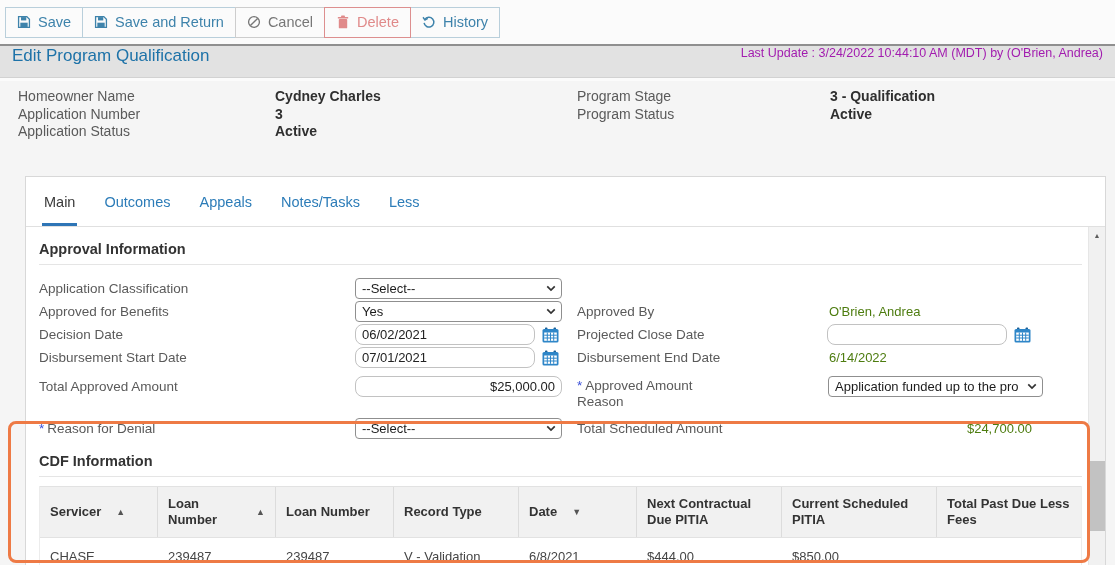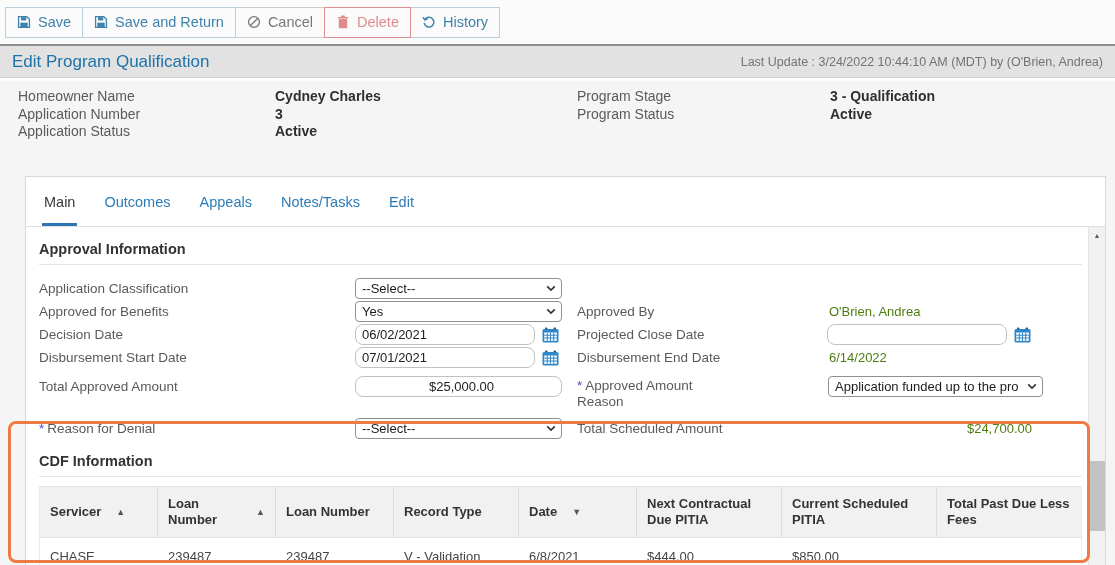--- a/index.html
+++ b/index.html
@@ -12,23 +12,23 @@
   .tbtn { display:inline-flex; align-items:center; gap:7px; height:31px; padding:0 11px;
           background:#fbfbfb; border:1px solid #c9c9c9; font-size:14.5px; cursor:pointer; }
   .tbtn + .tbtn { margin-left:-1px; }
   .tbtn.blue { color:#3e83ab; border-color:#b9cfdb; }
   .tbtn.gray { color:#777; border-color:#cdcdcd; }
   .tbtn.red  { color:#e08a8a; border-color:#dd8f8f; z-index:2; }
   .tbtn svg { width:14px; height:14px; flex:0 0 auto; }
 
   
   .titlebar { height:34px; background:#e2e2e2; border-top:2px solid #8f8f8f; border-bottom:1px solid #d2d2d2;
-              display:flex; align-items:center; padding:0 12px; }
+              display:flex; padding:0 12px; }
   .page-title { color:#1d72a8; font-size:17px; }
-  .last-update { margin-left:auto; color:#737373; font-size:12.5px; }
+  .last-update { margin-left:auto; color:#a21caf; font-size:12.5px; }
 
   
   .main-bg { position:absolute; left:0; top:81px; width:1115px; height:484px; background:#f5f5f5; }
 
   
   .summary { position:absolute; left:0; top:85px; width:1110px; padding:3px 11px 0 18px;
              display:grid; grid-template-columns:257px 302px 253px 1fr; grid-auto-rows:17.5px;
              font-size:14px; }
   .sum-label { color:#5a5a5a; }
   .sum-value { color:#2f2f2f; font-weight:bold; }
@@ -59,21 +59,21 @@
   .select { width:207px; height:21px; background:#fff; border:1px solid #8f8f8f; border-radius:4px;
             display:flex; align-items:center; padding:0 5px 0 6px; font-size:13px; color:#1c1c1c;
             cursor:pointer; overflow:hidden; white-space:nowrap; }
   .select .sval { flex:1 1 auto; overflow:hidden; }
   .select svg { width:10px; height:7px; flex:0 0 auto; margin-left:4px; }
   .select.wide { width:215px; margin-left:1px; }
 
   .txt { height:21px; border:1px solid #c2c2c2; border-radius:8px; font-size:13px; color:#222;
          padding:0 6px; font-family:"Liberation Sans","DejaVu Sans",sans-serif; background:#fff; }
   .txt.date { width:180px; }
-  .txt.money { width:207px; text-align:center;padding-left:12px; }
+  .txt.money { width:207px; text-align:right;padding-left:12px; }
   .cal { width:17px; height:16px; cursor:pointer; }
 
   
   .cdf-table { margin-top:9px; border-left:1px solid #ececec; border-right:1px solid #ececec; }
   .hrow, .drow { display:grid; grid-template-columns:118px 118px 118px 125px 118px 145px 155px 1fr; }
   .hrow { background:#f1f1f1; border-top:1px solid #e2e2e2; border-bottom:1px solid #e2e2e2; }
   .th { min-height:50px; display:flex; align-items:center; padding:6px 10px; font-size:13px; font-weight:bold;
         color:#333; line-height:16px; border-right:1px solid #dcdcdc; cursor:pointer; }
   .th:last-child { border-right:none; }
   .th .sort { font-size:9px; color:#555; margin-left:15px; }
@@ -161,21 +161,21 @@
     <span class="sum-label"></span>
     <span class="sum-value"></span>
   </div>
 
   <div class="card">
     <div class="tabs">
       <div class="tab active">Main</div>
       <div class="tab">Outcomes</div>
       <div class="tab">Appeals</div>
       <div class="tab">Notes/Tasks</div>
-      <div class="tab">Edit</div>
+      <div class="tab">Less</div>
     </div>
 
     <div class="content">
 
       <div class="section">
         <div class="section-title">Approval Information</div>
 
         <div class="form">
 
           <div class="frow">

